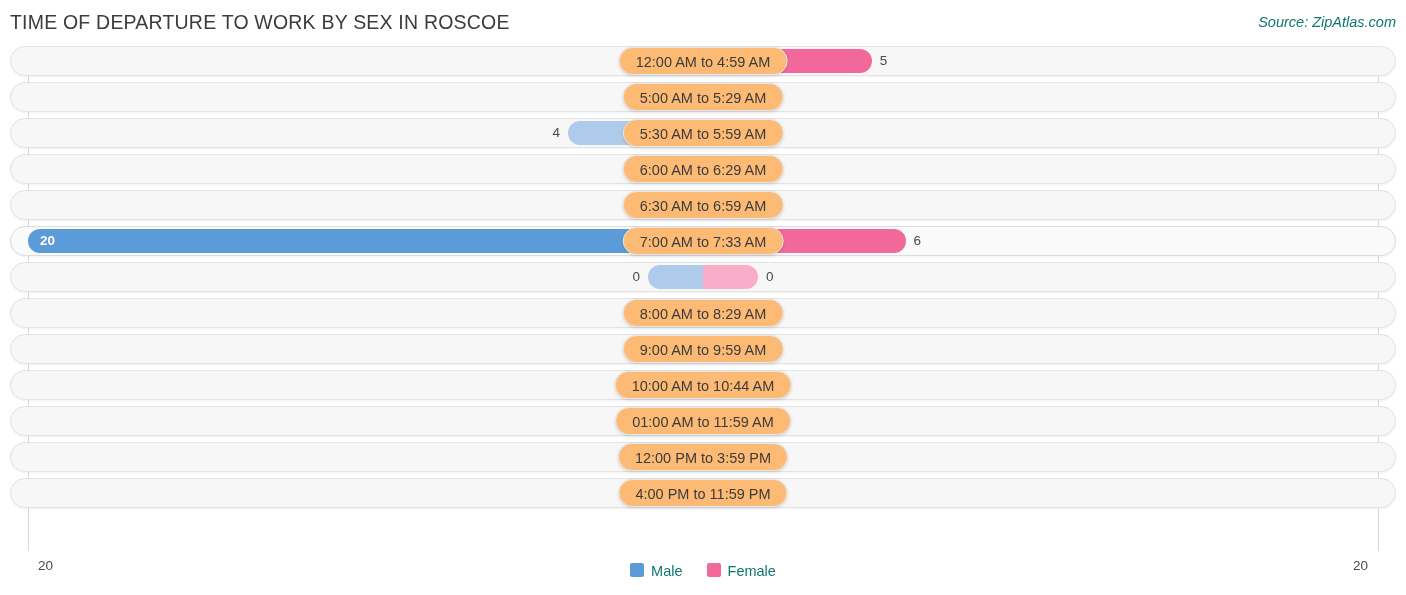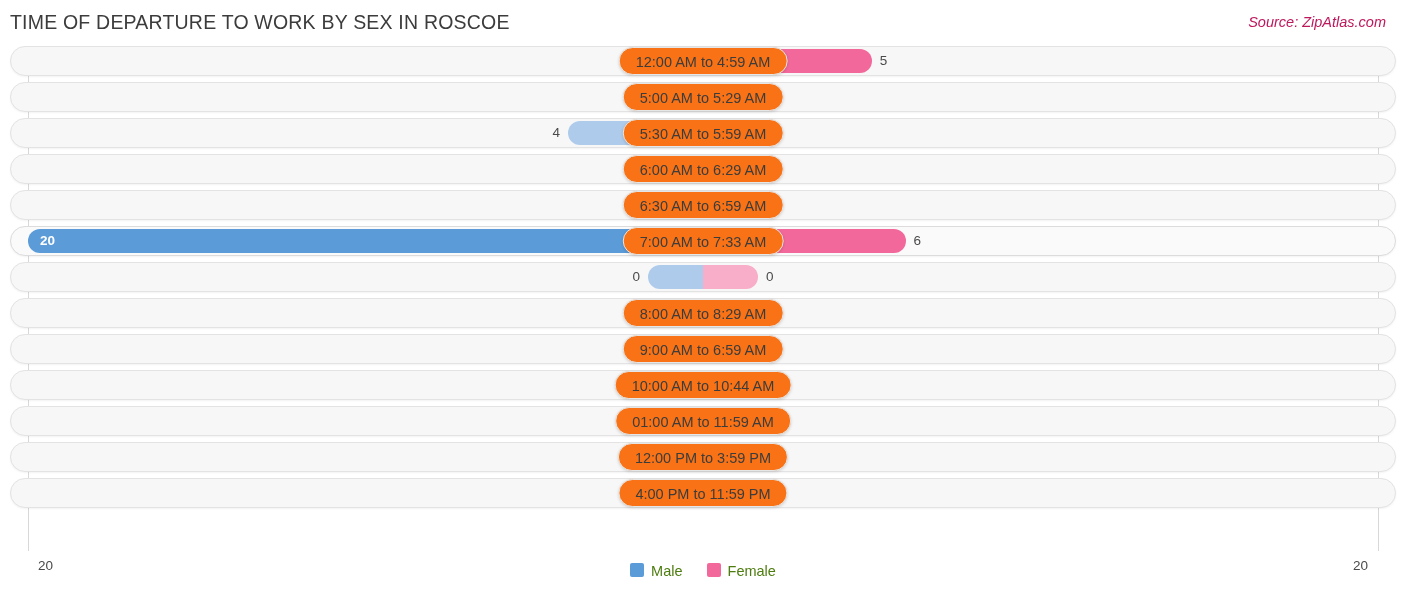--- a/index.html
+++ b/index.html
@@ -27,25 +27,25 @@
     position: absolute;
     left: 10px;
     top: 11px;
     font-size: 19.5px;
     letter-spacing: 0.2px;
     color: #3c3c3c;
     white-space: nowrap;
   }
   .source {
     position: absolute;
-    right: 20px;
+    right: 10px;
     top: 14px;
     font-size: 14.5px;
     font-style: italic;
-    color: #be185d;
+    color: #0f766e;
     white-space: nowrap;
   }
 
   
   .plot {
     position: absolute;
     left: 0;
     top: 46px;
     width: 1406px;
     height: 509px;
@@ -132,21 +132,21 @@
     color: #ffffff;
     font-weight: bold;
   }
 
   
   .pill {
     position: absolute;
     top: 1px;
     height: 28px;
     line-height: 28px;
-    background: #f97316;
+    background: #fdba74;
     border: 1px solid #e6e6e6;
     border-radius: 14px;
     box-shadow: 0 1px 3px rgba(0,0,0,0.14);
     font-size: 14.5px;
     color: #3c3c3c;
     text-align: center;
     white-space: nowrap;
     padding: 0 16px;
     transform: translateX(-50%);
     left: 703px;
@@ -191,21 +191,21 @@
     height: 14px;
     border-radius: 2px;
     vertical-align: -2px;
     margin-right: 7px;
   }
   .swatch.male   { background: #5b9bd8; }
   .swatch.female { background: #f2689a; }
   .legend-text {
     display: inline-block;
     font-size: 14.5px;
-    color: #4d7c0f;
+    color: #0f766e;
     vertical-align: middle;
   }
 </style>
 </head>
 <body>
 
 <div class="header">
   <div class="chart-title">TIME OF DEPARTURE TO WORK BY SEX IN ROSCOE</div>
   <div class="source">Source: ZipAtlas.com</div>
 </div>
@@ -276,21 +276,21 @@
         <div class="val male-val" style="right: 766px; width: 60px;">0</div>
         <div class="val female-val" style="left: 766px; width: 60px;">0</div>
         <div class="pill">8:00 AM to 8:29 AM</div>
       </div>
       <div class="row">
         <div class="track"></div>
         <div class="bar male" style="width: 55px;"></div>
         <div class="bar female" style="width: 55px;"></div>
         <div class="val male-val" style="right: 766px; width: 60px;">0</div>
         <div class="val female-val" style="left: 766px; width: 60px;">0</div>
-        <div class="pill">9:00 AM to 6:59 AM</div>
+        <div class="pill">9:00 AM to 9:59 AM</div>
       </div>
       <div class="row">
         <div class="track"></div>
         <div class="bar male" style="width: 55px;"></div>
         <div class="bar female" style="width: 55px;"></div>
         <div class="val male-val" style="right: 766px; width: 60px;">0</div>
         <div class="val female-val" style="left: 766px; width: 60px;">0</div>
         <div class="pill">10:00 AM to 10:44 AM</div>
       </div>
       <div class="row">

